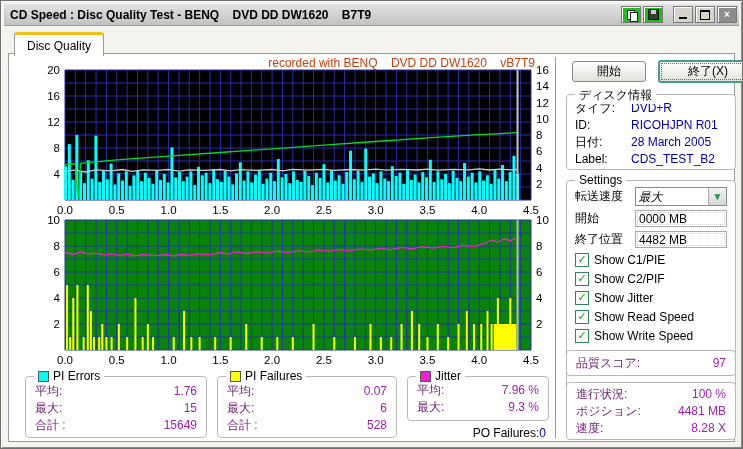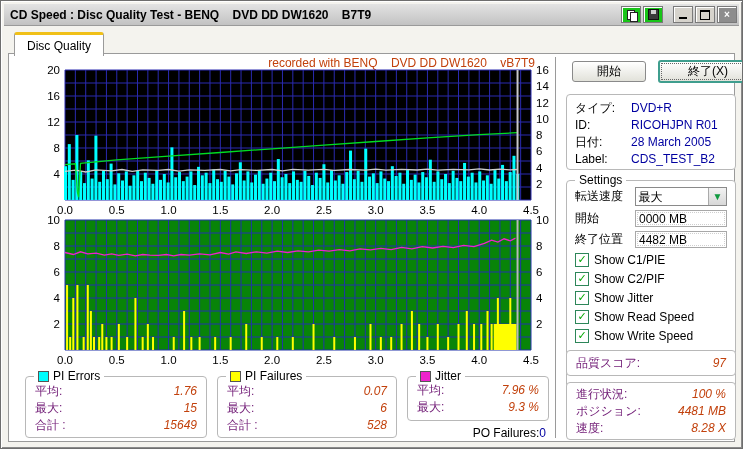--- a/index.html
+++ b/index.html
@@ -39,36 +39,36 @@
   #chart-bottom{top:162px;}
   .divider-v{position:absolute;left:546px;top:3px;bottom:3px;width:0;
     border-left:1px solid #9a9a9a;border-right:1px solid #ffffff;}
   
   .gbox{position:absolute;border:1px solid #b8b8b8;border-radius:4px;background:#fff;box-sizing:border-box;}
   .legend{position:absolute;top:-8px;left:8px;background:#fff;padding:0 4px;font-size:12px;
     display:flex;align-items:center;gap:4px;white-space:nowrap;}
   .swatch{width:9px;height:9px;border:1px solid #555;display:inline-block;}
   .srow{display:flex;justify-content:space-between;padding:0 9px;font-size:12px;line-height:17px;}
   .srow .lab{color:#701a75;}
-  .srow .val{color:#c2410c;font-style:italic;}
+  .srow .val{color:#a21caf;}
   .po-row{position:absolute;display:flex;justify-content:flex-end;font-size:12px;color:#000;}
   .po-row .val{color:#0000a0;}
   
   .rpanel{position:absolute;left:553px;top:0;right:0;bottom:0;}
   .btn{position:absolute;height:21px;background:linear-gradient(#ffffff,#e2e2da);
     border:1px solid #8a8a8a;border-radius:3px;font-size:12px;display:flex;align-items:center;
     justify-content:center;box-sizing:border-box;cursor:default;}
   .btn-default{border:2px solid #3f9e8e;}
   .btn-default .focus{outline:1px dotted #666;outline-offset:-1px;position:absolute;inset:1px;}
   .grow{display:grid;grid-template-columns:56px auto;font-size:12px;line-height:17px;padding:0 8px;}
   .grow .val{color:#0000a0;}
   .set-row{display:flex;align-items:center;font-size:12px;padding:2px 8px;}
   .set-row .slab{width:62px;}
   .combo{display:flex;width:96px;height:19px;border:1px solid #8a8a8a;background:#fff;box-sizing:border-box;}
-  .combo .cval{flex:1;font-size:12px;padding:1px 3px;}
+  .combo .cval{flex:1;font-size:12px;padding:1px 3px;font-style:italic;}
   .combo .cbtn{width:17px;background:linear-gradient(#f2f2f2,#d8d8d8);border-left:1px solid #aaa;
     display:flex;align-items:center;justify-content:center;color:#0f9a3f;font-size:10px;font-weight:bold;}
   .tinput{width:92px;height:17px;border:1px solid #a8a8a8;outline:1px dotted #cfcfcf;outline-offset:-3px;
     font-size:12px;font-family:inherit;padding:0 3px;box-sizing:border-box;color:#000000;background:#fff;}
   .cb-row{display:flex;align-items:center;gap:5px;font-size:12px;padding:1px 8px;height:17px;}
   .cb{width:12px;height:12px;border:1px solid #2d8659;background:#fff;display:flex;align-items:center;
     justify-content:center;color:#00a800;font-weight:bold;font-size:11px;line-height:11px;}
 </style>
 </head>
 <body>
@@ -508,20 +508,23 @@
 
       <div class="btn" style="left:10px;top:7px;width:74px;">
         <span>開始</span>
       </div>
       <div class="btn btn-default" style="left:96px;top:6px;width:100px;height:23px;">
         <span class="focus"></span>
         <span>終了(X)</span>
       </div>
 
       <div class="gbox" style="left:4px;top:40px;width:170px;height:76px;">
+        <div class="legend">
+            <span>ディスク情報</span>
+          </div>
         <div style="height:5px"></div>
         <div class="grow">
           <span>タイプ:</span>
             <span class="val">DVD+R</span>
           <span>ID:</span>
             <span class="val">RICOHJPN R01</span>
           <span>日付:</span>
             <span class="val">28 March 2005</span>
           <span>Label:</span>
             <span class="val">CDS_TEST_B2</span>

